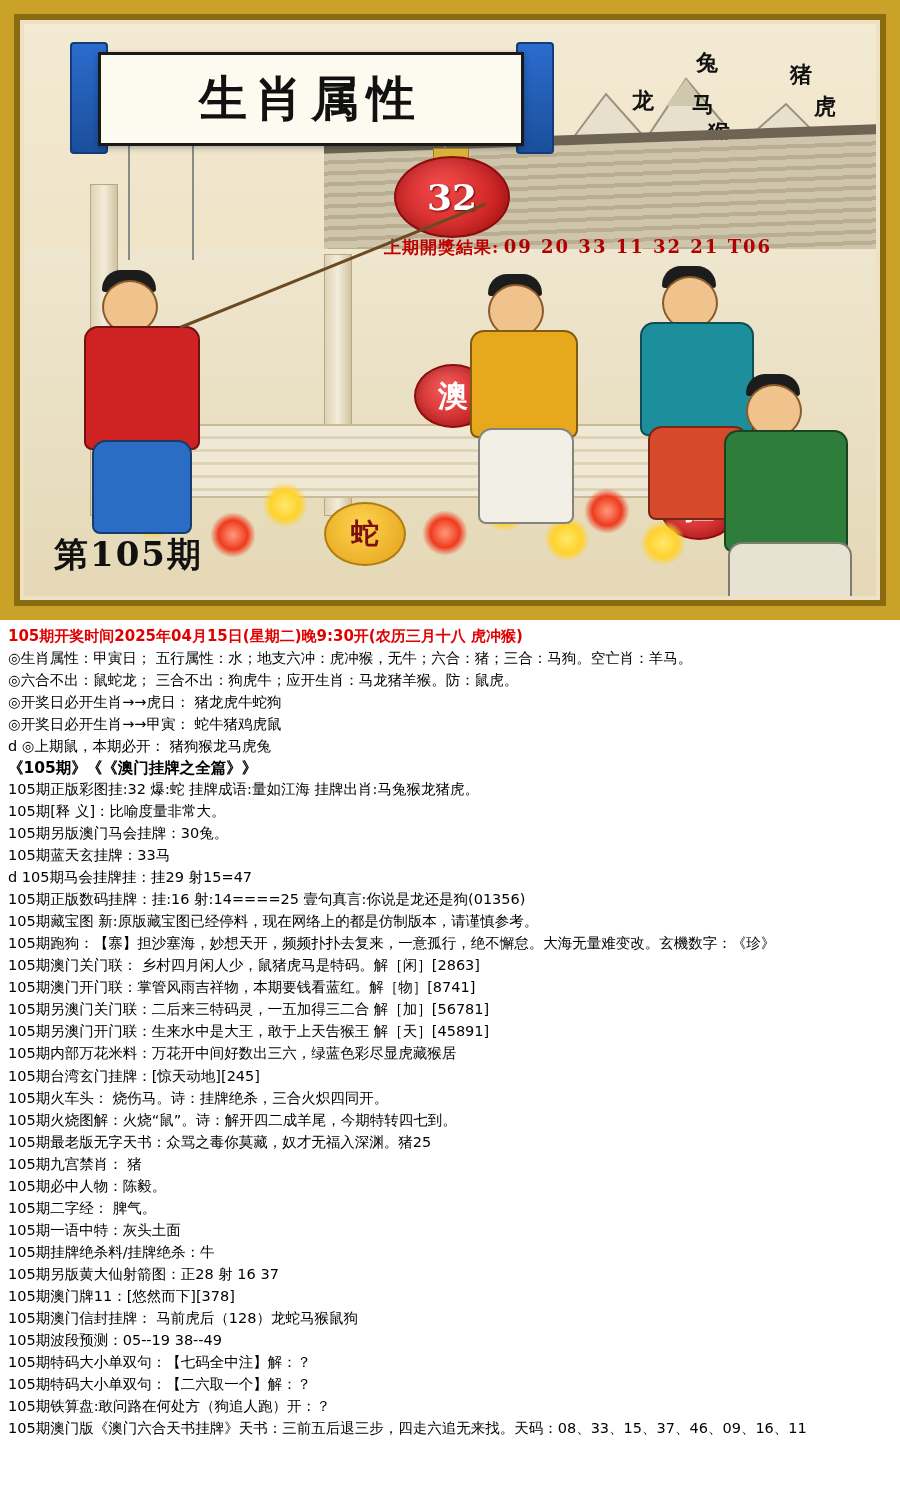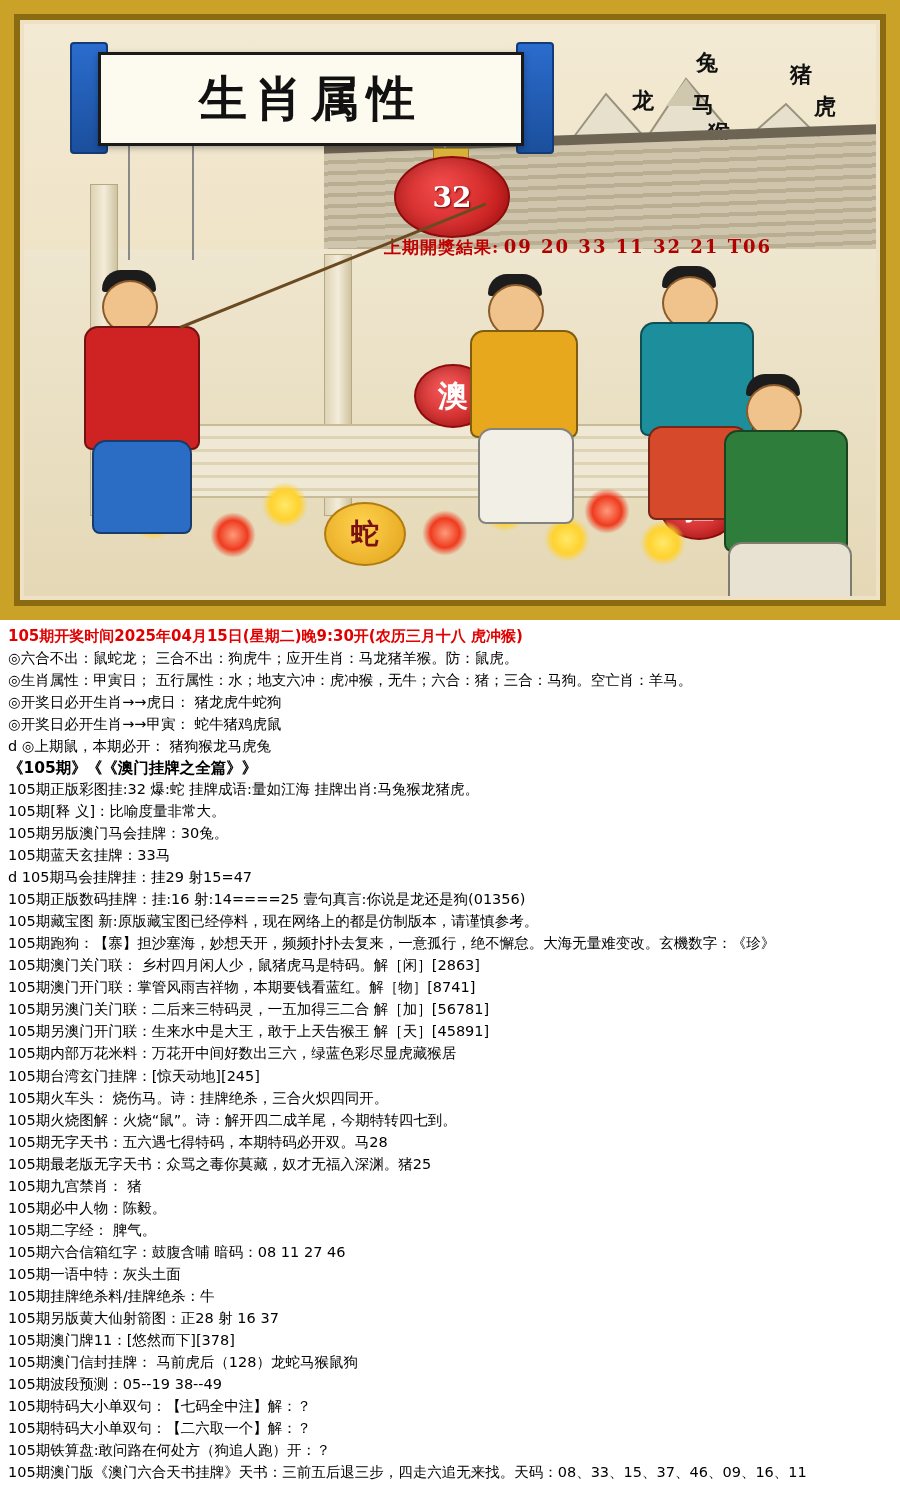--- a/index.html
+++ b/index.html
@@ -145,21 +145,21 @@
     background: radial-gradient(circle at 40% 35%, #f04b4b, #c01212);
     border-radius: 50%;
     border: 2px solid #8d0b0b;
     display: flex;
     align-items: center;
     justify-content: center;
     box-shadow: inset 0 0 18px rgba(0,0,0,.25);
   }
   .lantern-32 .num {
     font-family: "DejaVu Serif", serif;
-    font-size: 28px;
+    font-size: 36px;
     font-weight: bold;
     color: #ffffff;
     text-shadow: 1px 1px 2px #6b0000;
   }
   .lantern-cap {
     position: absolute;
     width: 34px; height: 10px;
     background: #d8b13a;
     border: 1px solid #9c7d1d;
   }
@@ -377,30 +377,31 @@
         <div class="body" style="left:16px;top:160px;width:96px;height:90px;background:#d6492a;"></div>
       </div>
 
       <div class="person" style="left:700px;top:350px;">
         <div class="hair" style="left:22px;top:0;"></div>
         <div class="head" style="left:22px;top:10px;"></div>
         <div class="body" style="left:0;top:56px;width:120px;height:118px;background:#2e7d3a;"></div>
         <div class="body" style="left:4px;top:168px;width:120px;height:66px;background:#e7e2d2;"></div>
       </div>
 
+      <div class="issue">第105期</div>
     </div>
   </div>
 
   <div class="content">
 
     <div class="line hdr-red">105期开奖时间2025年04月15日(星期二)晚9:30开(农历三月十八  虎冲猴)</div>
 
     <div>
+      <div class="line">◎生肖属性：甲寅日；  五行属性：水；地支六冲：虎冲猴，无牛；六合：猪；三合：马狗。空亡肖：羊马。</div>
       <div class="line">◎六合不出：鼠蛇龙；  三合不出：狗虎牛；应开生肖：马龙猪羊猴。防：鼠虎。</div>
-      <div class="line">◎生肖属性：甲寅日；  五行属性：水；地支六冲：虎冲猴，无牛；六合：猪；三合：马狗。空亡肖：羊马。</div>
       <div class="line">◎开奖日必开生肖→→虎日：  猪龙虎牛蛇狗</div>
       <div class="line">◎开奖日必开生肖→→甲寅：  蛇牛猪鸡虎鼠</div>
       <div class="line">d  ◎上期鼠，本期必开：  猪狗猴龙马虎兔</div>
     </div>
 
     <div class="line section-title">《105期》《《澳门挂牌之全篇》》</div>
 
     <div>
       <div class="line">105期正版彩图挂:32  爆:蛇  挂牌成语:量如江海  挂牌出肖:马兔猴龙猪虎。</div>
       <div class="line">105期[释 义]：比喻度量非常大。</div>
@@ -411,26 +412,24 @@
       <div class="line">105期藏宝图  新:原版藏宝图已经停料，现在网络上的都是仿制版本，请谨慎参考。</div>
       <div class="line">105期跑狗：【寨】担沙塞海，妙想天开，频频扑扑去复来，一意孤行，绝不懈怠。大海无量难变改。玄機数字：《珍》</div>
       <div class="line">105期澳门关门联：  乡村四月闲人少，鼠猪虎马是特码。解［闲］[2863]</div>
       <div class="line">105期澳门开门联：掌管风雨吉祥物，本期要钱看蓝红。解［物］[8741]</div>
       <div class="line">105期另澳门关门联：二后来三特码灵，一五加得三二合  解［加］[56781]</div>
       <div class="line">105期另澳门开门联：生来水中是大王，敢于上天告猴王  解［天］[45891]</div>
       <div class="line">105期内部万花米料：万花开中间好数出三六，绿蓝色彩尽显虎藏猴居</div>
       <div class="line">105期台湾玄门挂牌：[惊天动地][245]</div>
       <div class="line">105期火车头：  烧伤马。诗：挂牌绝杀，三合火炽四同开。</div>
       <div class="line">105期火烧图解：火烧“鼠”。诗：解开四二成羊尾，今期特转四七到。</div>
-      <div class="line">105期无字天书：五六遇七得特码，本期特码必开双。马28</div>
       <div class="line">105期最老版无字天书：众骂之毒你莫藏，奴才无福入深渊。猪25</div>
       <div class="line">105期九宫禁肖：  猪</div>
       <div class="line">105期必中人物：陈毅。</div>
       <div class="line">105期二字经：  脾气。</div>
-      <div class="line">105期六合信箱红字：鼓腹含哺  暗码：08  11  27  46</div>
       <div class="line">105期一语中特：灰头土面</div>
       <div class="line">105期挂牌绝杀料/挂牌绝杀：牛</div>
       <div class="line">105期另版黄大仙射箭图：正28  射  16  37</div>
       <div class="line">105期澳门牌11：[悠然而下][378]</div>
       <div class="line">105期澳门信封挂牌：  马前虎后（128）龙蛇马猴鼠狗</div>
       <div class="line">105期波段预测：05--19  38--49</div>
       <div class="line">105期特码大小单双句：【七码全中注】解：？</div>
       <div class="line">105期特码大小单双句：【二六取一个】解：？</div>
       <div class="line">105期铁算盘:敢问路在何处方（狗追人跑）开：？</div>
       <div class="line">105期澳门版《澳门六合天书挂牌》天书：三前五后退三步，四走六追无来找。天码：08、33、15、37、46、09、16、11</div>

